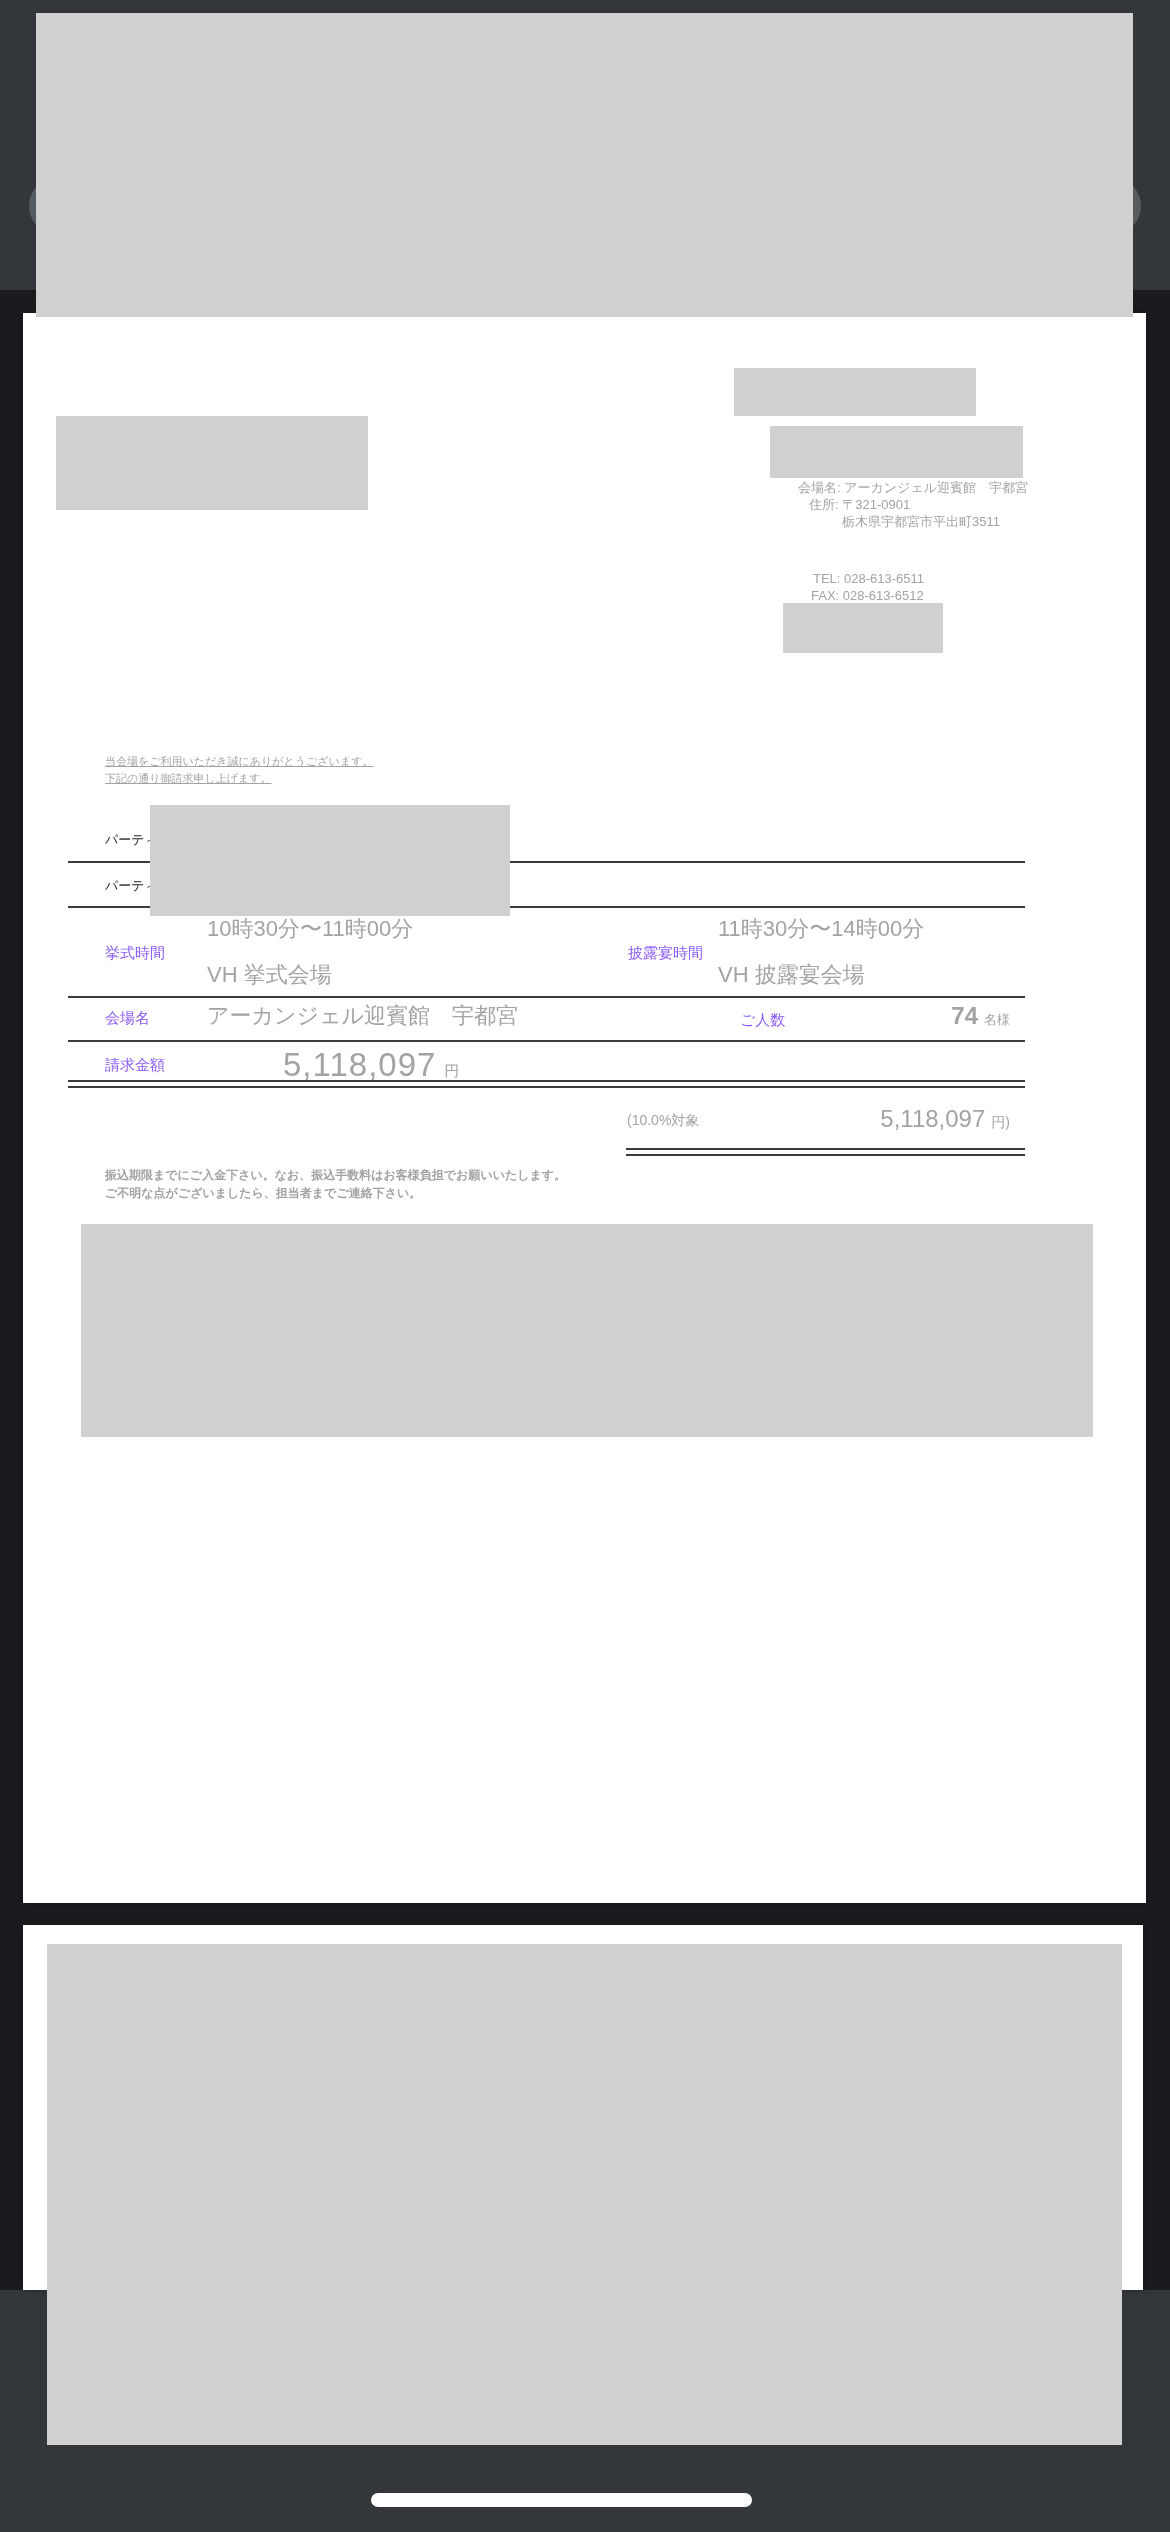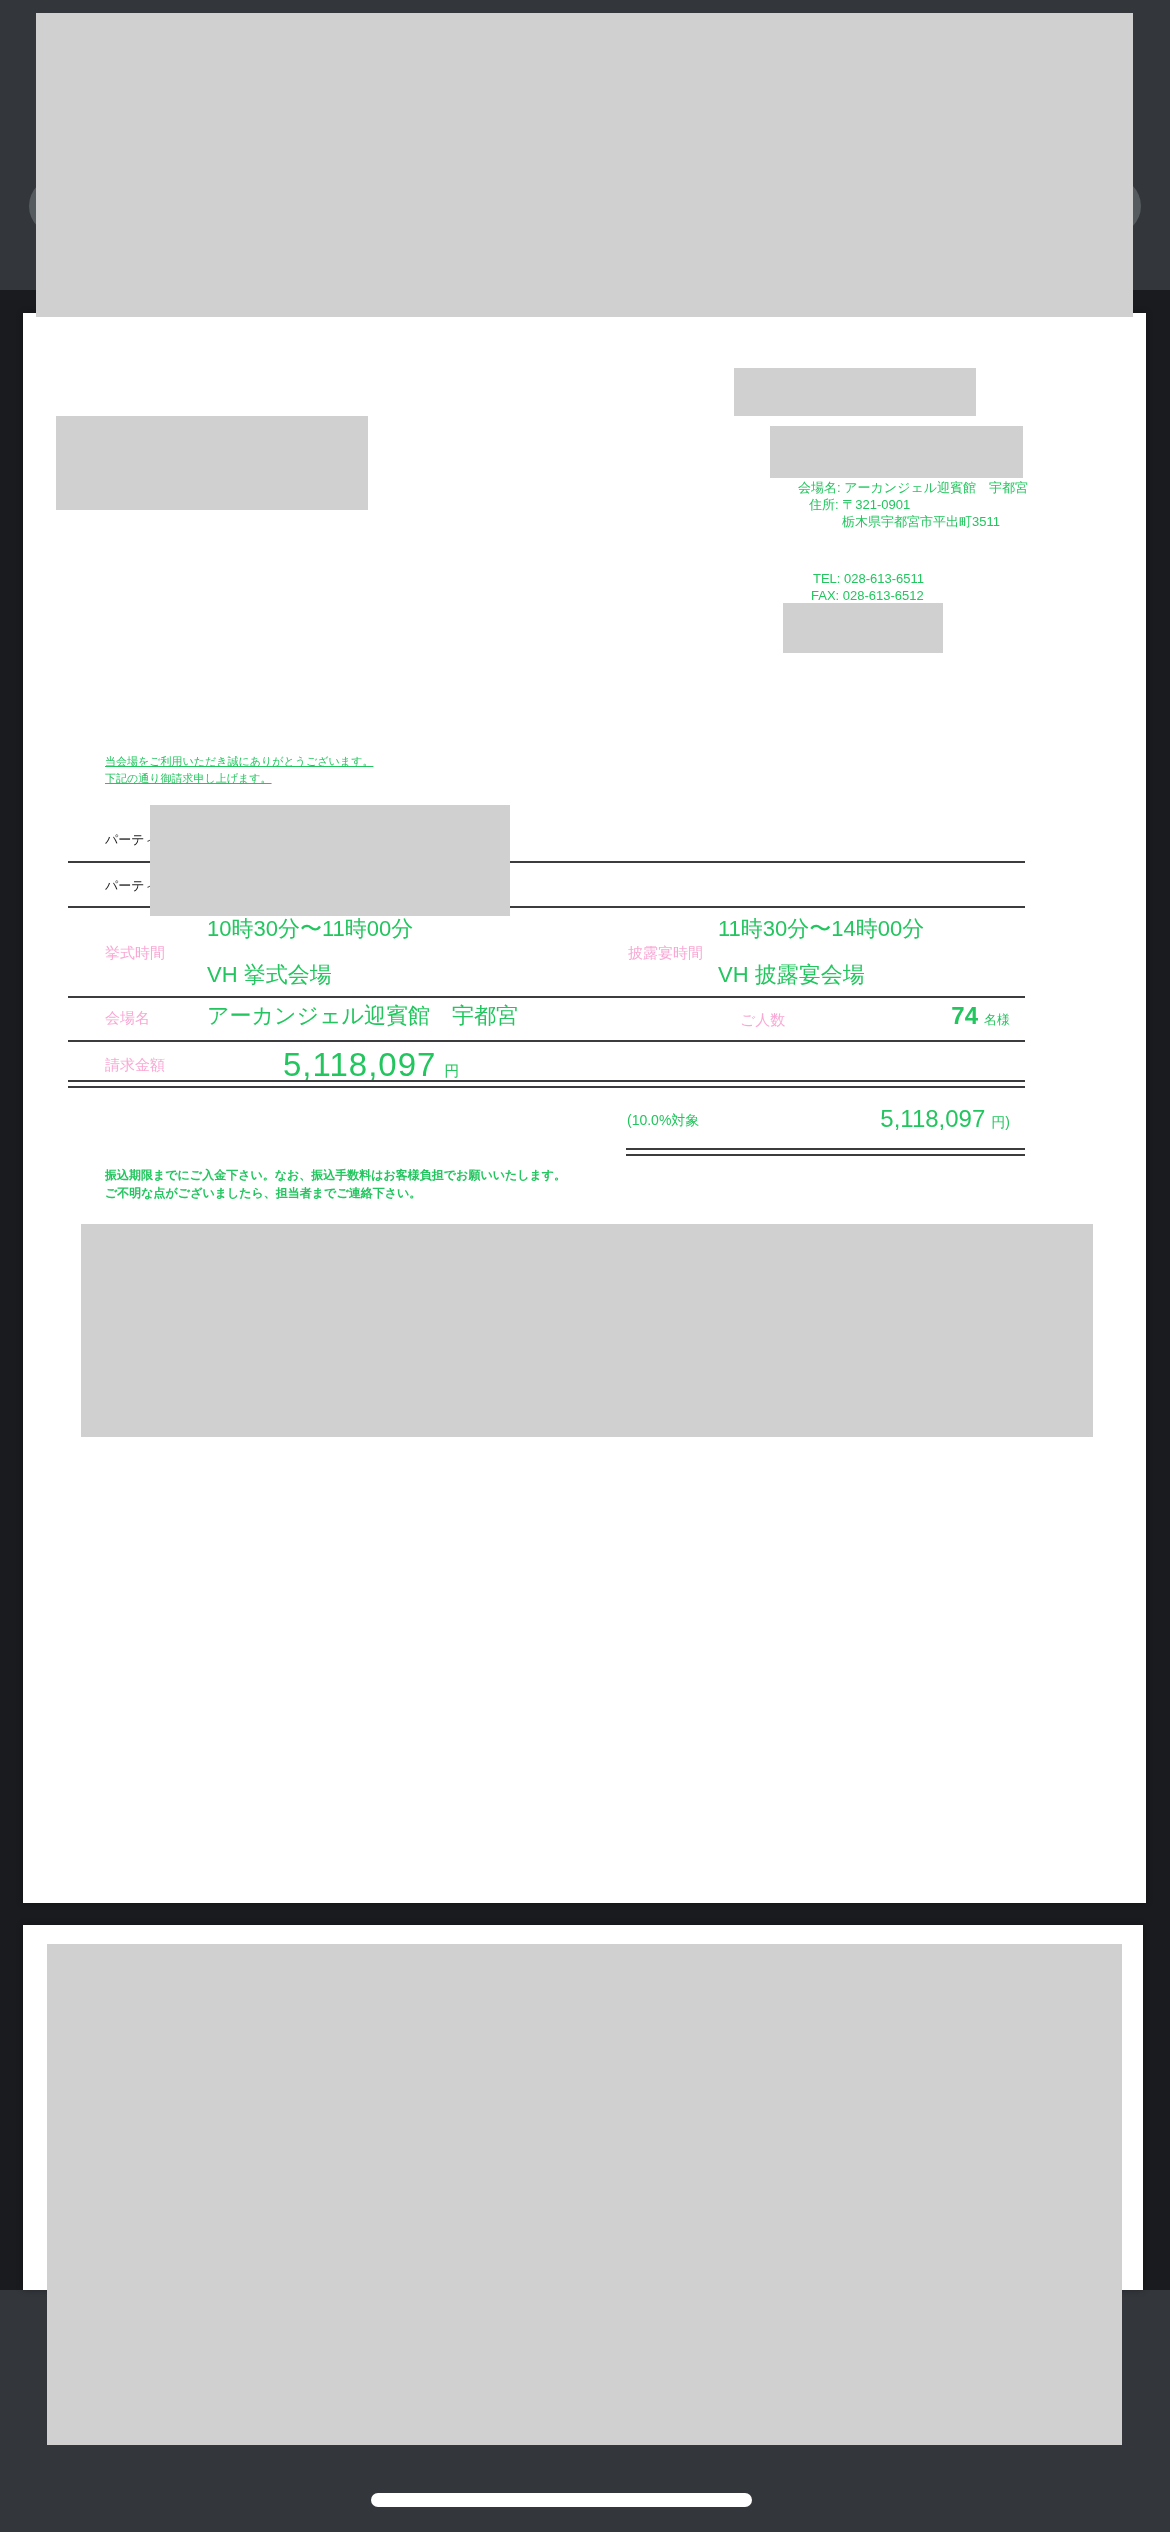--- a/index.html
+++ b/index.html
@@ -13,36 +13,36 @@
   .circle-left{left:29px;}
   .circle-right{left:1083px;}
 
   .page{position:absolute;background:#ffffff;box-shadow:0 0 6px rgba(0,0,0,.35);}
   .page1{left:23px;top:313px;width:1123px;height:1590px;}
   .page2{left:23px;top:1925px;width:1120px;height:365px;}
 
   .home-indicator{position:absolute;left:371px;top:2493px;width:381px;height:14px;
                   border-radius:7px;background:#ffffff;}
 
-  .t{position:absolute;color:#22c55e;white-space:nowrap;line-height:1.15;}
+  .t{position:absolute;color:#a3a3a3;white-space:nowrap;line-height:1.15;}
   .sender{font-size:13px;}
   .s-venue{left:798px;top:481px;}
   .s-addr1{left:809px;top:498px;}
   .s-addr2{left:842px;top:515px;}
   .s-tel{left:813px;top:572px;}
   .s-fax{left:811px;top:589px;}
 
   .title{left:23px;top:652px;width:1123px;text-align:center;font-size:34px;
          font-weight:500;letter-spacing:4px;}
 
   .greet{font-size:11px;text-decoration:underline;}
   .g1{left:105px;top:755px;}
   .g2{left:105px;top:772px;}
 
-  .lbl{font-size:15px;color:#f9a8d4;}
+  .lbl{font-size:15px;color:#8b5cf6;}
   .lbl-sm{font-size:13px;color:#232325;}
   .val{font-size:22px;}
 
   .party1{left:105px;top:833px;}
   .party2{left:105px;top:879px;}
 
   .cer-lbl{left:105px;top:944px;}
   .cer-time{left:207px;top:916px;}
   .cer-venue{left:207px;top:962px;}
   .rec-lbl{left:628px;top:944px;}

